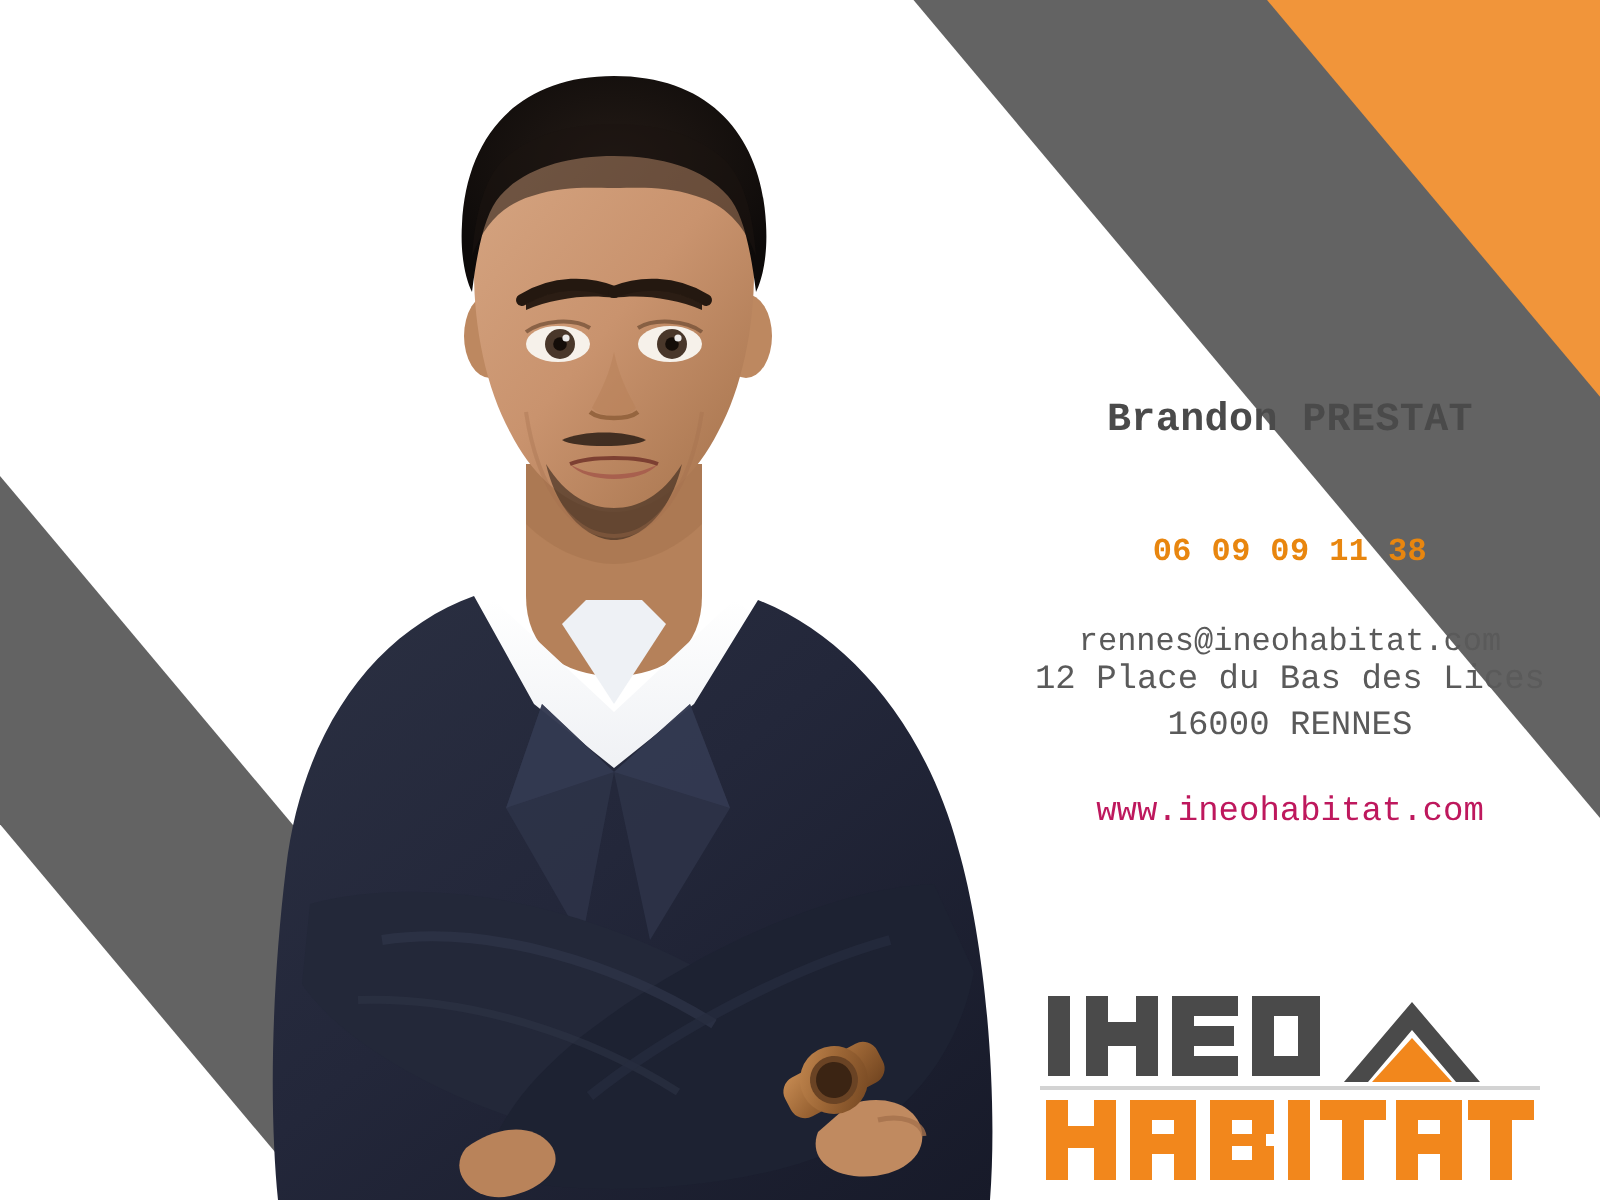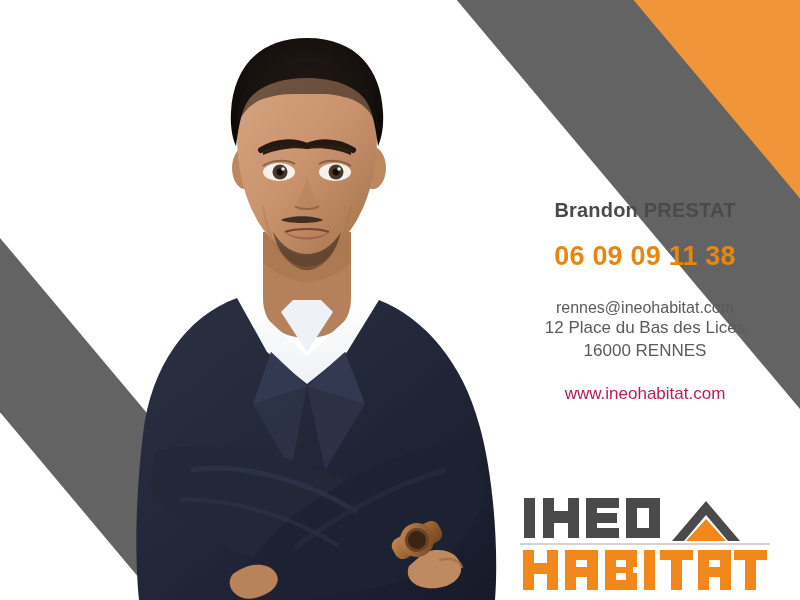--- a/index.html
+++ b/index.html
@@ -63,31 +63,32 @@
   }
   #portrait svg { display:block; width:100%; height:100%; }
 
   
   #contact {
     position:absolute;
     left:500px; top:198px;
     width:290px;
     text-align:center;
     z-index:8;
+    font-family:Liberation Mono, monospace;
   }
   .c-name {
     font-size:20px;
     font-weight:bold;
     color:#4a4a4a;
     letter-spacing:.2px;
     line-height:1.25;
   }
   .c-phone {
-    margin-top:18px;
-    font-size:27px;
+    margin-top:44px;
+    font-size:16px;
     font-weight:bold;
     color:#e8860f;
     letter-spacing:.2px;
   }
   .c-email {
     margin-top:27px;
     font-size:16px;
     color:#5a5a5a;
     font-weight:normal;
   }

